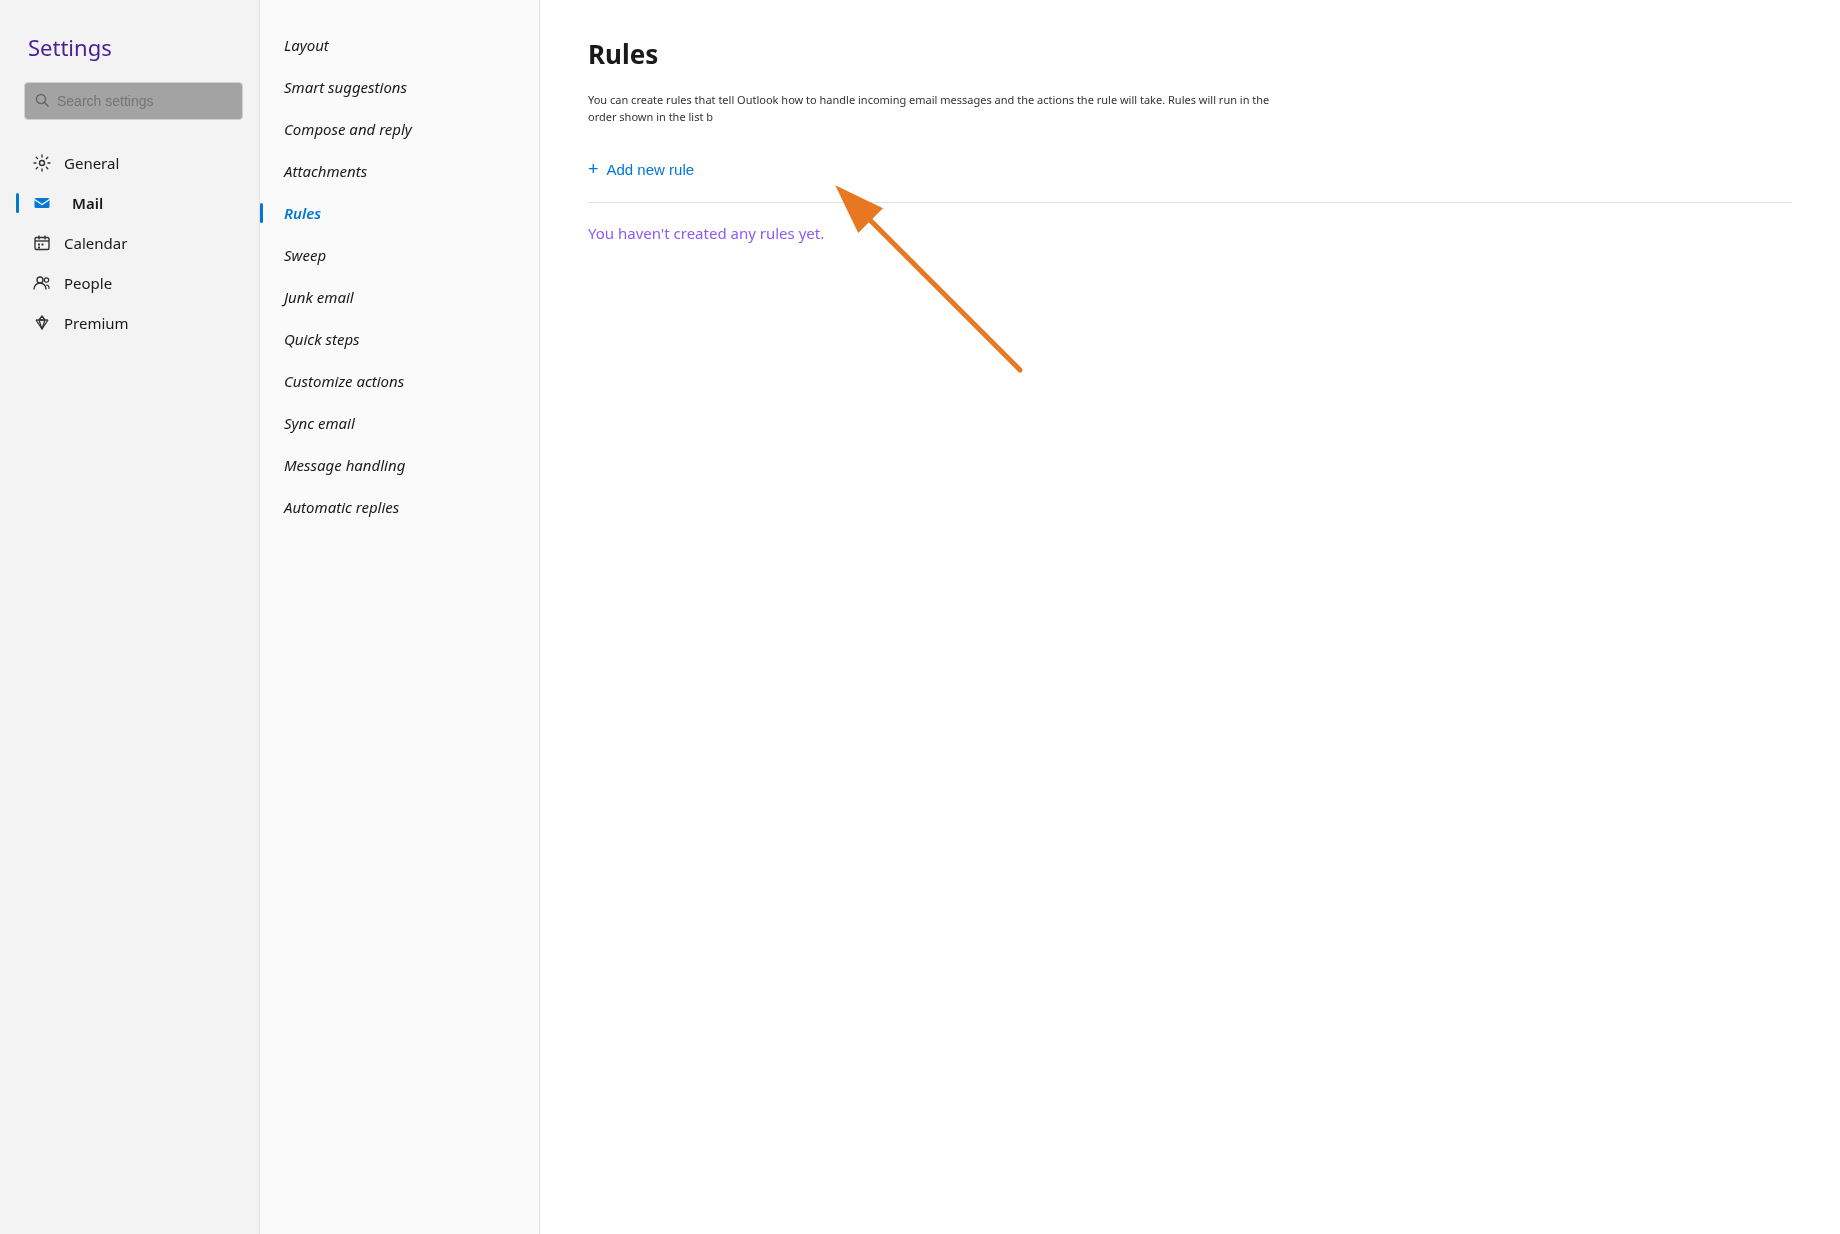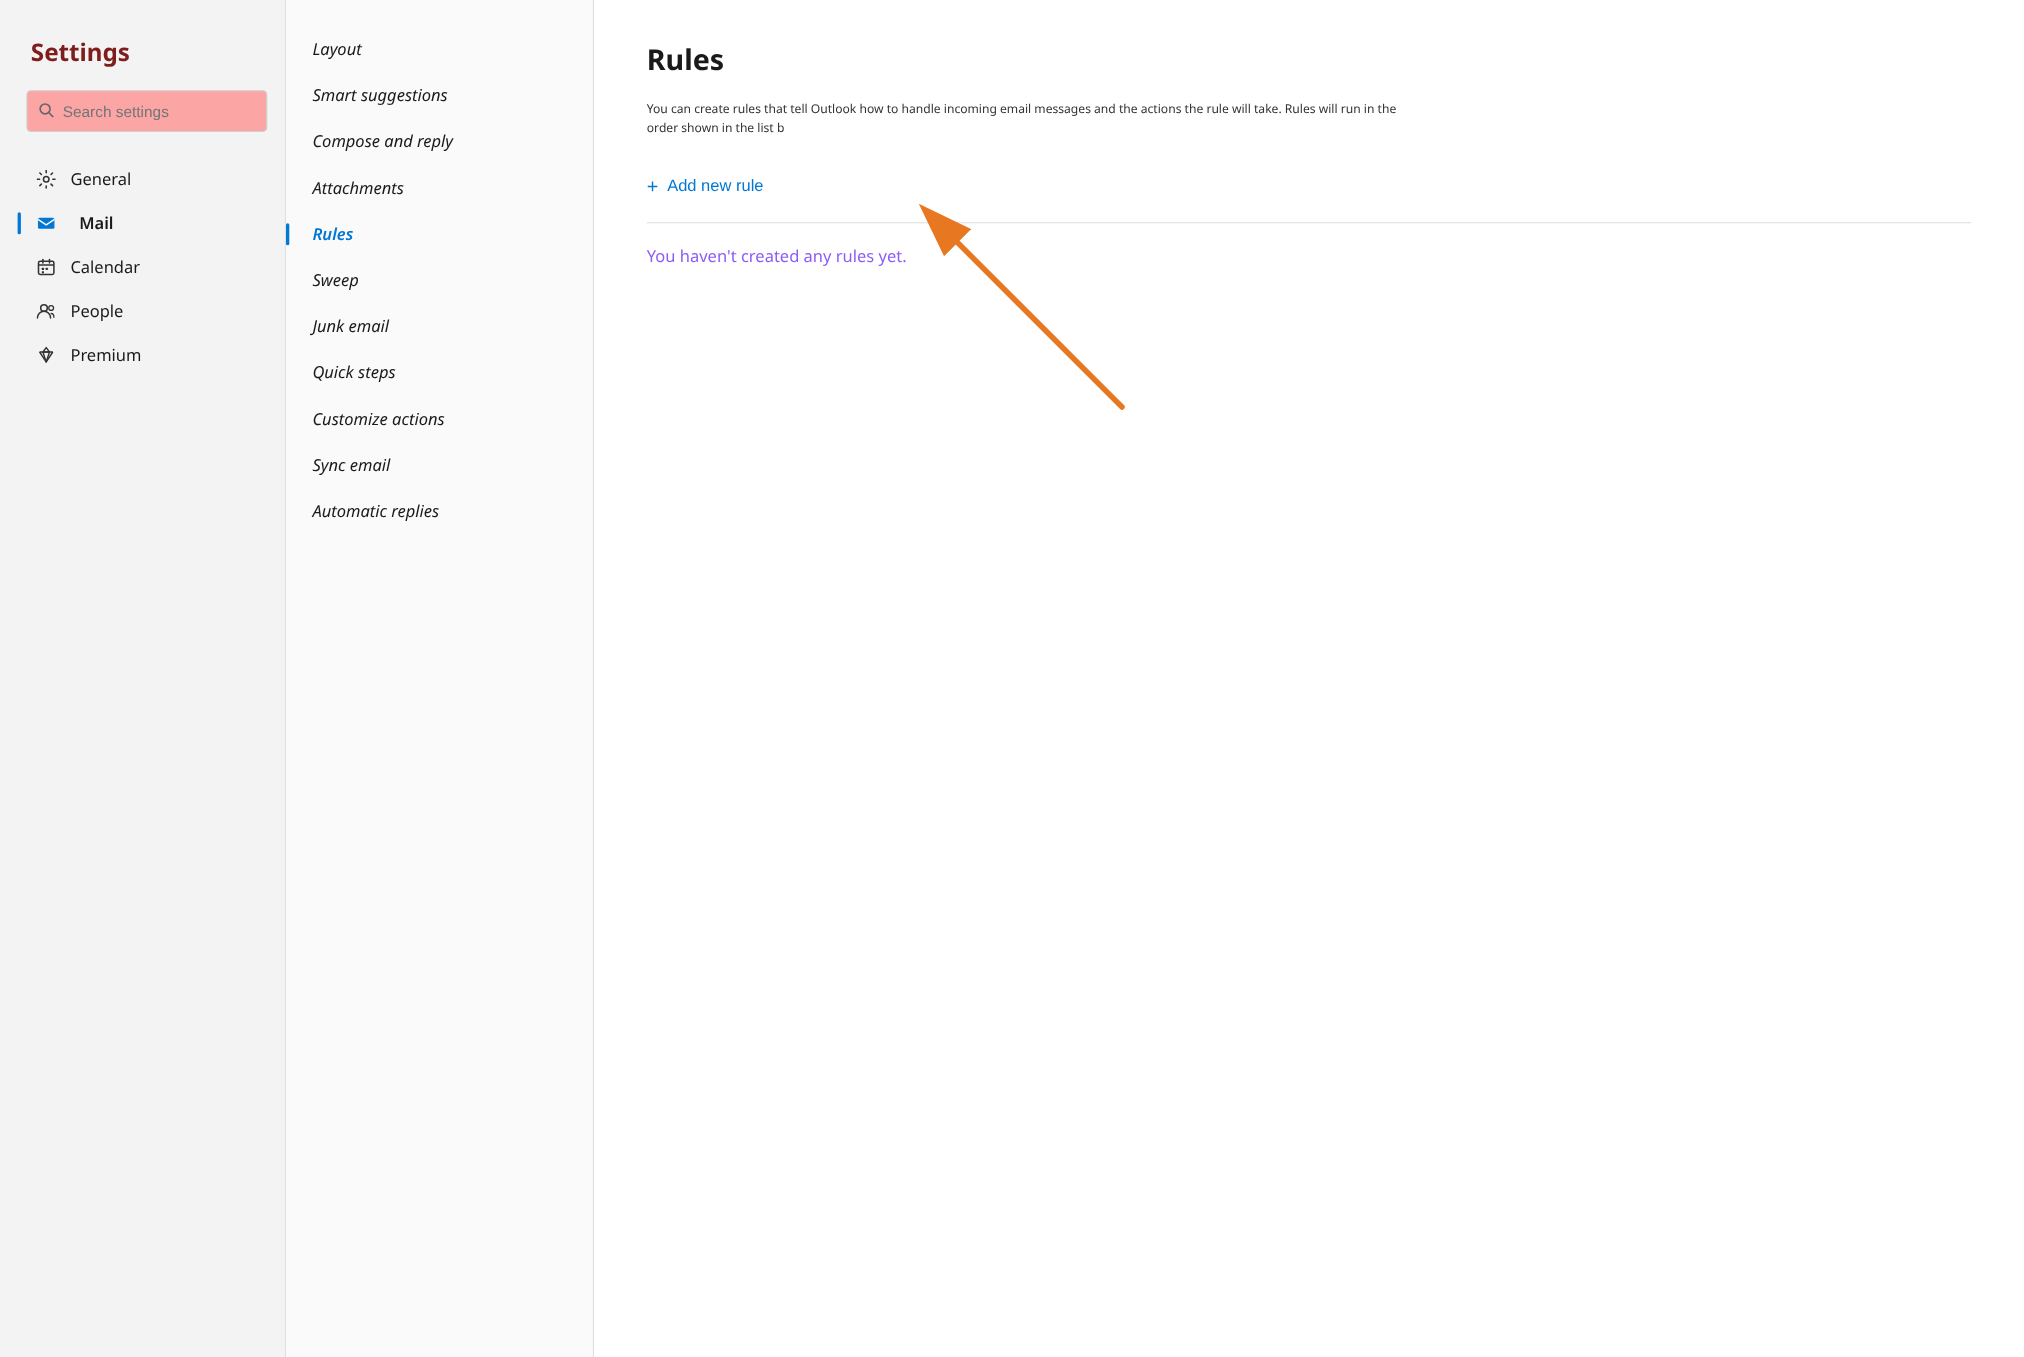--- a/index.html
+++ b/index.html
@@ -15,30 +15,30 @@
     .sidebar {
       width: 260px;
       background: #f3f3f3;
       padding: 32px 16px 16px 24px;
       flex-shrink: 0;
       border-right: 1px solid #e0e0e0;
     }
 
     .sidebar-title {
       font-size: 22px;
-      font-weight: 700;
-      color: #7f1d1d;
+      font-weight: 400;
+      color: #4c1d95;
       margin-bottom: 20px;
       padding-left: 4px;
     }
 
     .search-box {
       display: flex;
       align-items: center;
-      background: #fca5a5;
+      background: #a3a3a3;
       border: 1px solid #d0d0d0;
       border-radius: 4px;
       padding: 7px 10px;
       margin-bottom: 24px;
       gap: 8px;
     }
 
     .search-box input {
       border: none;
       outline: none;
@@ -273,20 +273,21 @@
   <div class="mid-item">Layout</div>
   <div class="mid-item">Smart suggestions</div>
   <div class="mid-item">Compose and reply</div>
   <div class="mid-item">Attachments</div>
   <div class="mid-item active">Rules</div>
   <div class="mid-item">Sweep</div>
   <div class="mid-item">Junk email</div>
   <div class="mid-item">Quick steps</div>
   <div class="mid-item">Customize actions</div>
   <div class="mid-item">Sync email</div>
+  <div class="mid-item">Message handling</div>
   <div class="mid-item">Automatic replies</div>
 </div>
 
 <div class="main-content">
   <h1 class="main-title">Rules</h1>
   <p class="description">You can create rules that tell Outlook how to handle incoming email messages and the actions the rule will take. Rules will run in the order shown in the list b</p>
 
   <button class="add-rule-btn">
     <span style="font-size:18px;font-weight:300;color:#0078d4;">+</span>
     <span>Add new rule</span>

